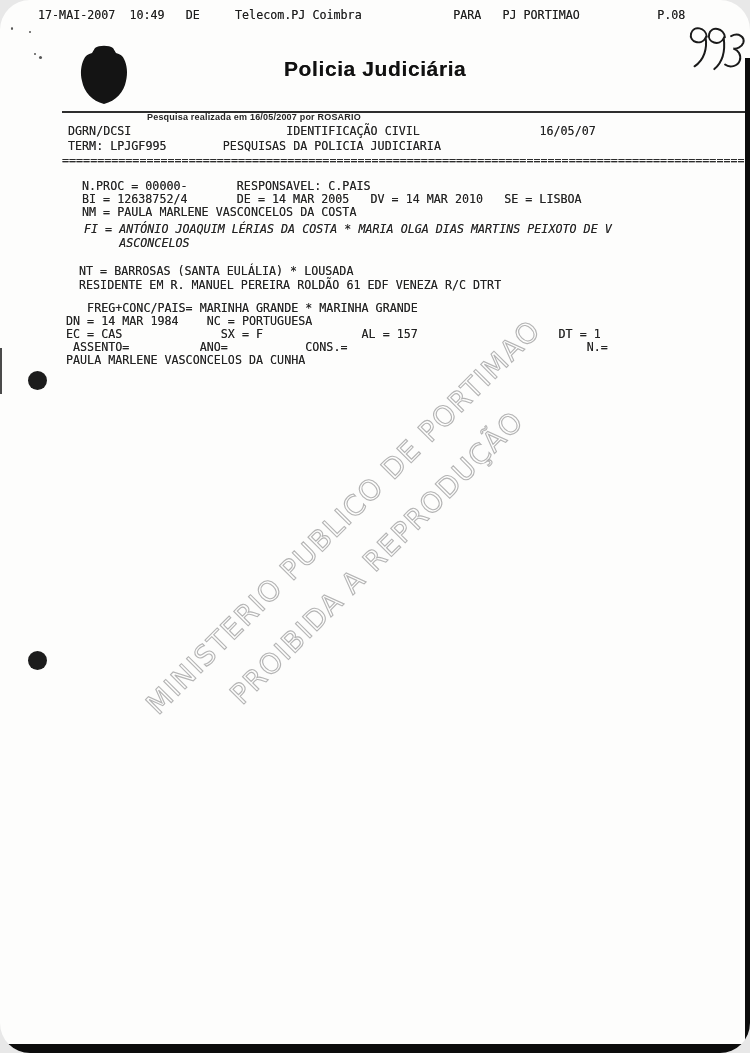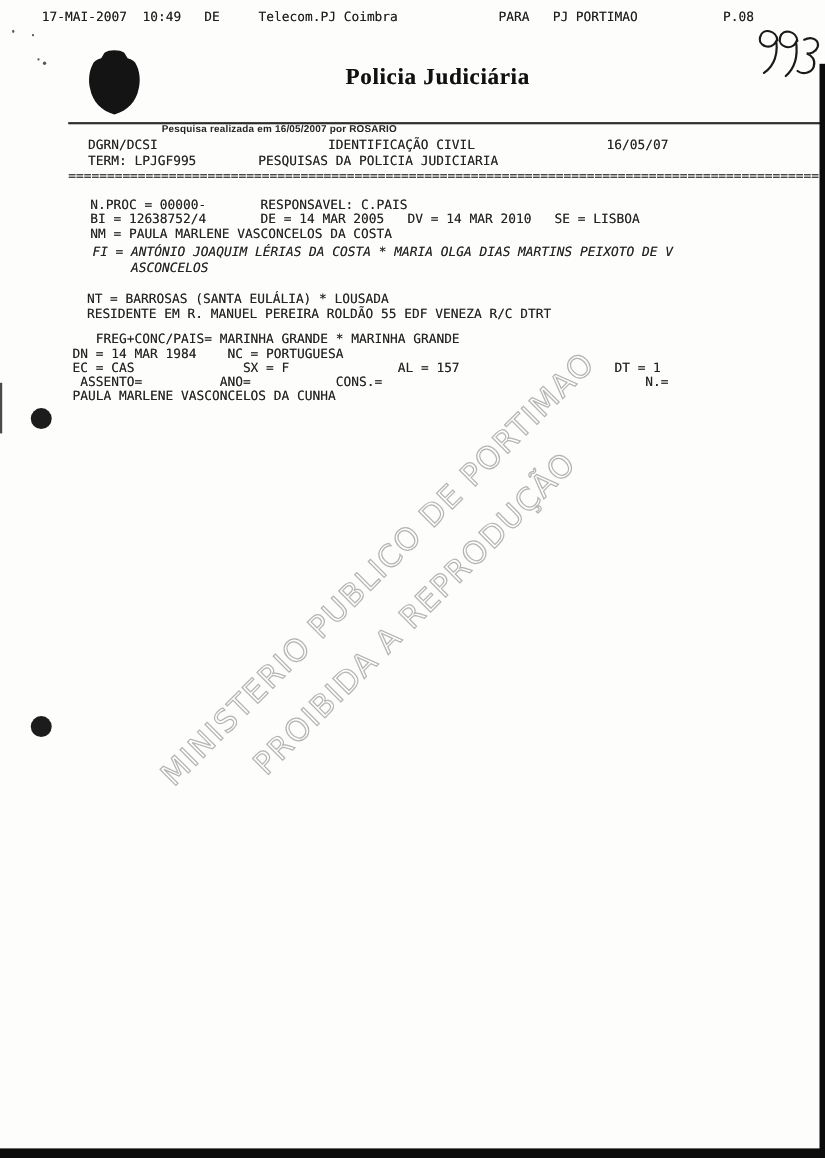--- a/index.html
+++ b/index.html
@@ -3,40 +3,41 @@
 <meta charset="utf-8">
 <style>
   html,body{margin:0;padding:0;background:#e8e8e8;}
   .page{
     position:relative;
     width:750px;height:1053px;
     background:#fdfdfc;
     overflow:hidden;
     font-family:"DejaVu Sans Mono", monospace;
     color:#222;
+    border-radius:30px;
   }
   pre{
     margin:0;
     font-family:"DejaVu Sans Mono", monospace;
     white-space:pre;
     color:#232323;
     text-shadow:0 0 0.4px rgba(20,20,20,0.55);
   }
   .abs{position:absolute;}
   .fax-header{left:38px;top:9px;font-size:11.7px;line-height:13px;color:#1d1d1d;}
-  .doc-header{left:80px;top:124px;font-size:11.7px;line-height:14.5px;}
+  .doc-header{left:68px;top:124px;font-size:11.7px;line-height:14.5px;}
   .sep{left:62px;top:154px;font-size:11.7px;line-height:12px;letter-spacing:0;color:#2b2b2b;}
   .b1{left:82px;top:180px;font-size:11.7px;line-height:13px;}
   .b2{left:84px;top:223px;font-size:11.7px;line-height:13.5px;font-style:italic;}
   .b3{left:79px;top:265px;font-size:11.7px;line-height:13.5px;}
   .b4{left:66px;top:302px;font-size:11.7px;line-height:13px;}
   .title{
-    left:314px;top:57px;
+    left:284px;top:57px;
     font-size:21px;font-weight:bold;letter-spacing:0.6px;
-    font-family:Liberation Serif, serif;
+    font-family:Liberation Sans, sans-serif;
     color:#111;
     text-shadow:0 0 0.5px rgba(0,0,0,0.6);
   }
   .pesquisa{
     left:147px;top:112px;
     font-family:"Liberation Sans", sans-serif;
     font-size:9px;font-weight:700;color:#262626;
     letter-spacing:0.2px;
   }
   .rule{left:62px;top:111px;width:684px;height:2px;background:#2e2e2e;}
@@ -90,21 +91,21 @@
 TERM: LPJGF995        PESQUISAS DA POLICIA JUDICIARIA</pre>
 
   <pre class="abs sep">=================================================================================================</pre>
 
   <pre class="abs b1">N.PROC = 00000-       RESPONSAVEL: C.PAIS
 BI = 12638752/4       DE = 14 MAR 2005   DV = 14 MAR 2010   SE = LISBOA
 NM = PAULA MARLENE VASCONCELOS DA COSTA</pre>
   <pre class="abs b2">FI = ANTÓNIO JOAQUIM LÉRIAS DA COSTA * MARIA OLGA DIAS MARTINS PEIXOTO DE V
      ASCONCELOS</pre>
   <pre class="abs b3">NT = BARROSAS (SANTA EULÁLIA) * LOUSADA
-RESIDENTE EM R. MANUEL PEREIRA ROLDÃO 55 EDF VENEZA R/C DTRT</pre>
+RESIDENTE EM R. MANUEL PEREIRA ROLDÃO 61 EDF VENEZA R/C DTRT</pre>
   <pre class="abs b4">   FREG+CONC/PAIS= MARINHA GRANDE * MARINHA GRANDE
 DN = 14 MAR 1984    NC = PORTUGUESA
 EC = CAS              SX = F              AL = 157                    DT = 1
  ASSENTO=          ANO=           CONS.=                                  N.=
 PAULA MARLENE VASCONCELOS DA CUNHA</pre>
 
   <svg class="wm-svg" width="750" height="1053" viewBox="0 0 750 1053">
     <text class="wm-text" x="158" y="716" transform="rotate(-45 158 716)" font-size="28" letter-spacing="1.5" stroke="#b4b4b4" stroke-width="1.1">MINISTERIO PUBLICO DE PORTIMAO</text>
     <text class="wm-text" x="242" y="706" transform="rotate(-45 242 706)" font-size="28" letter-spacing="1.5" stroke="#b4b4b4" stroke-width="1.1">PROIBIDA A REPRODUÇÃO</text>
   </svg>

